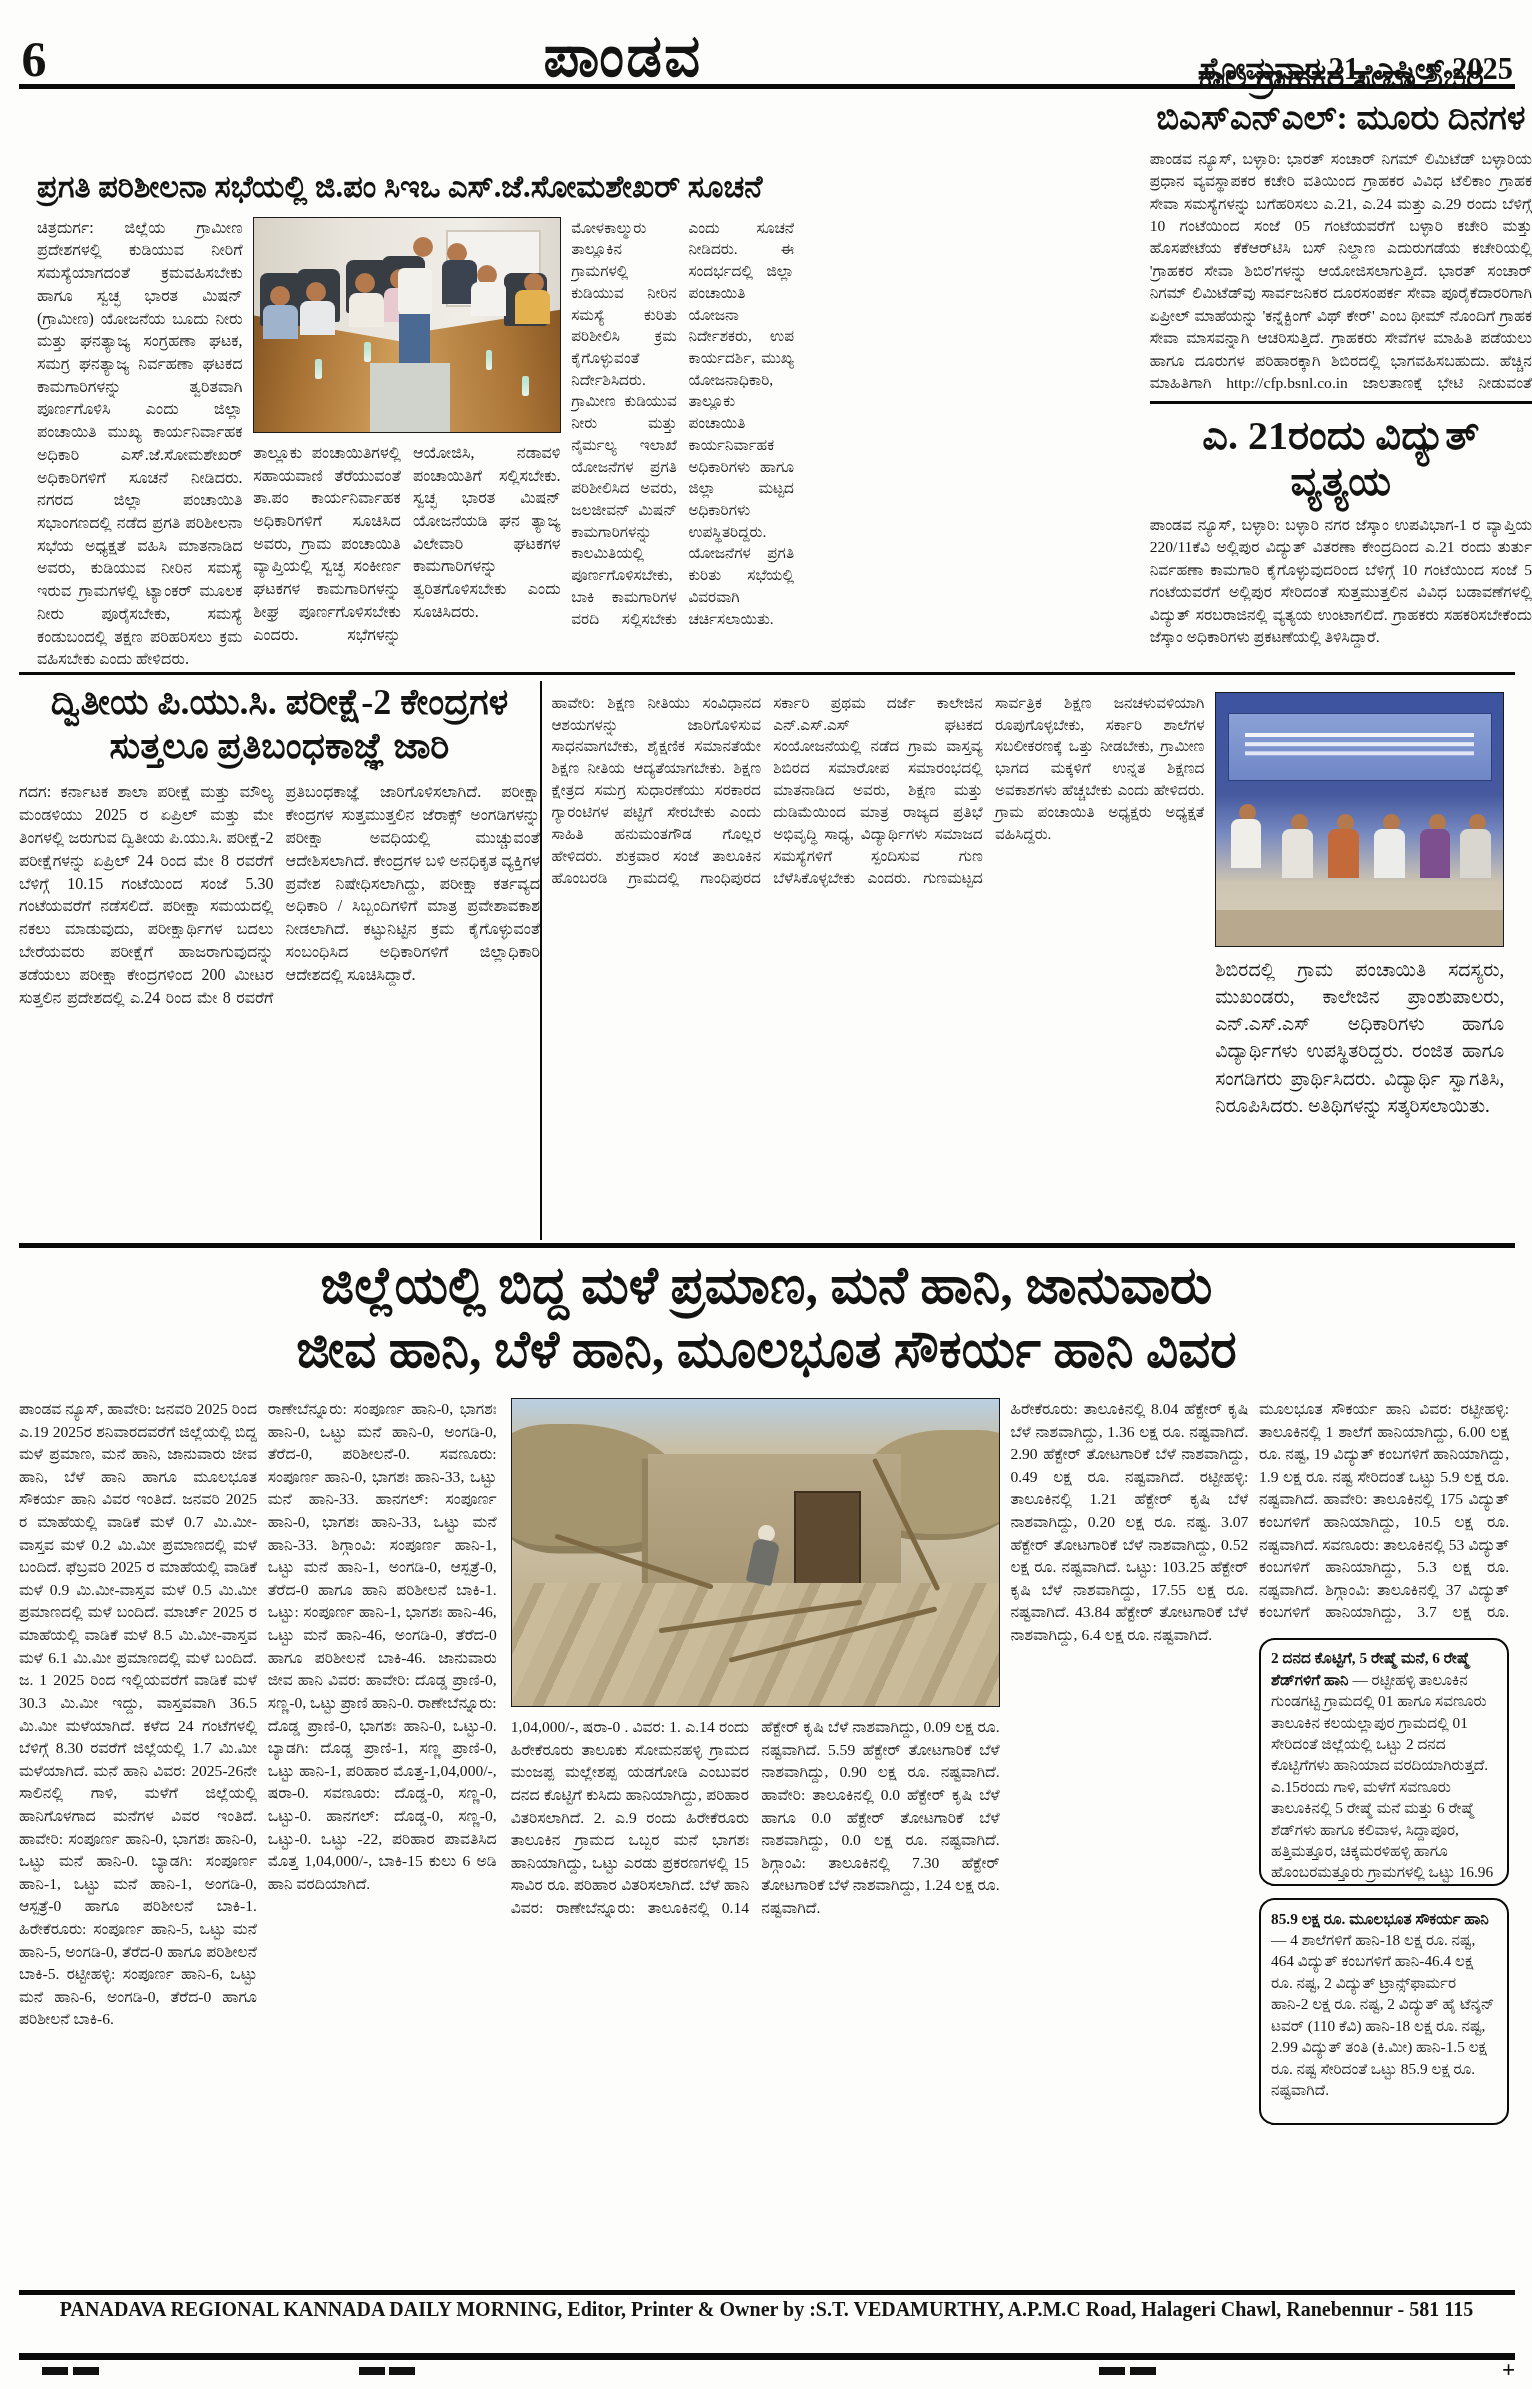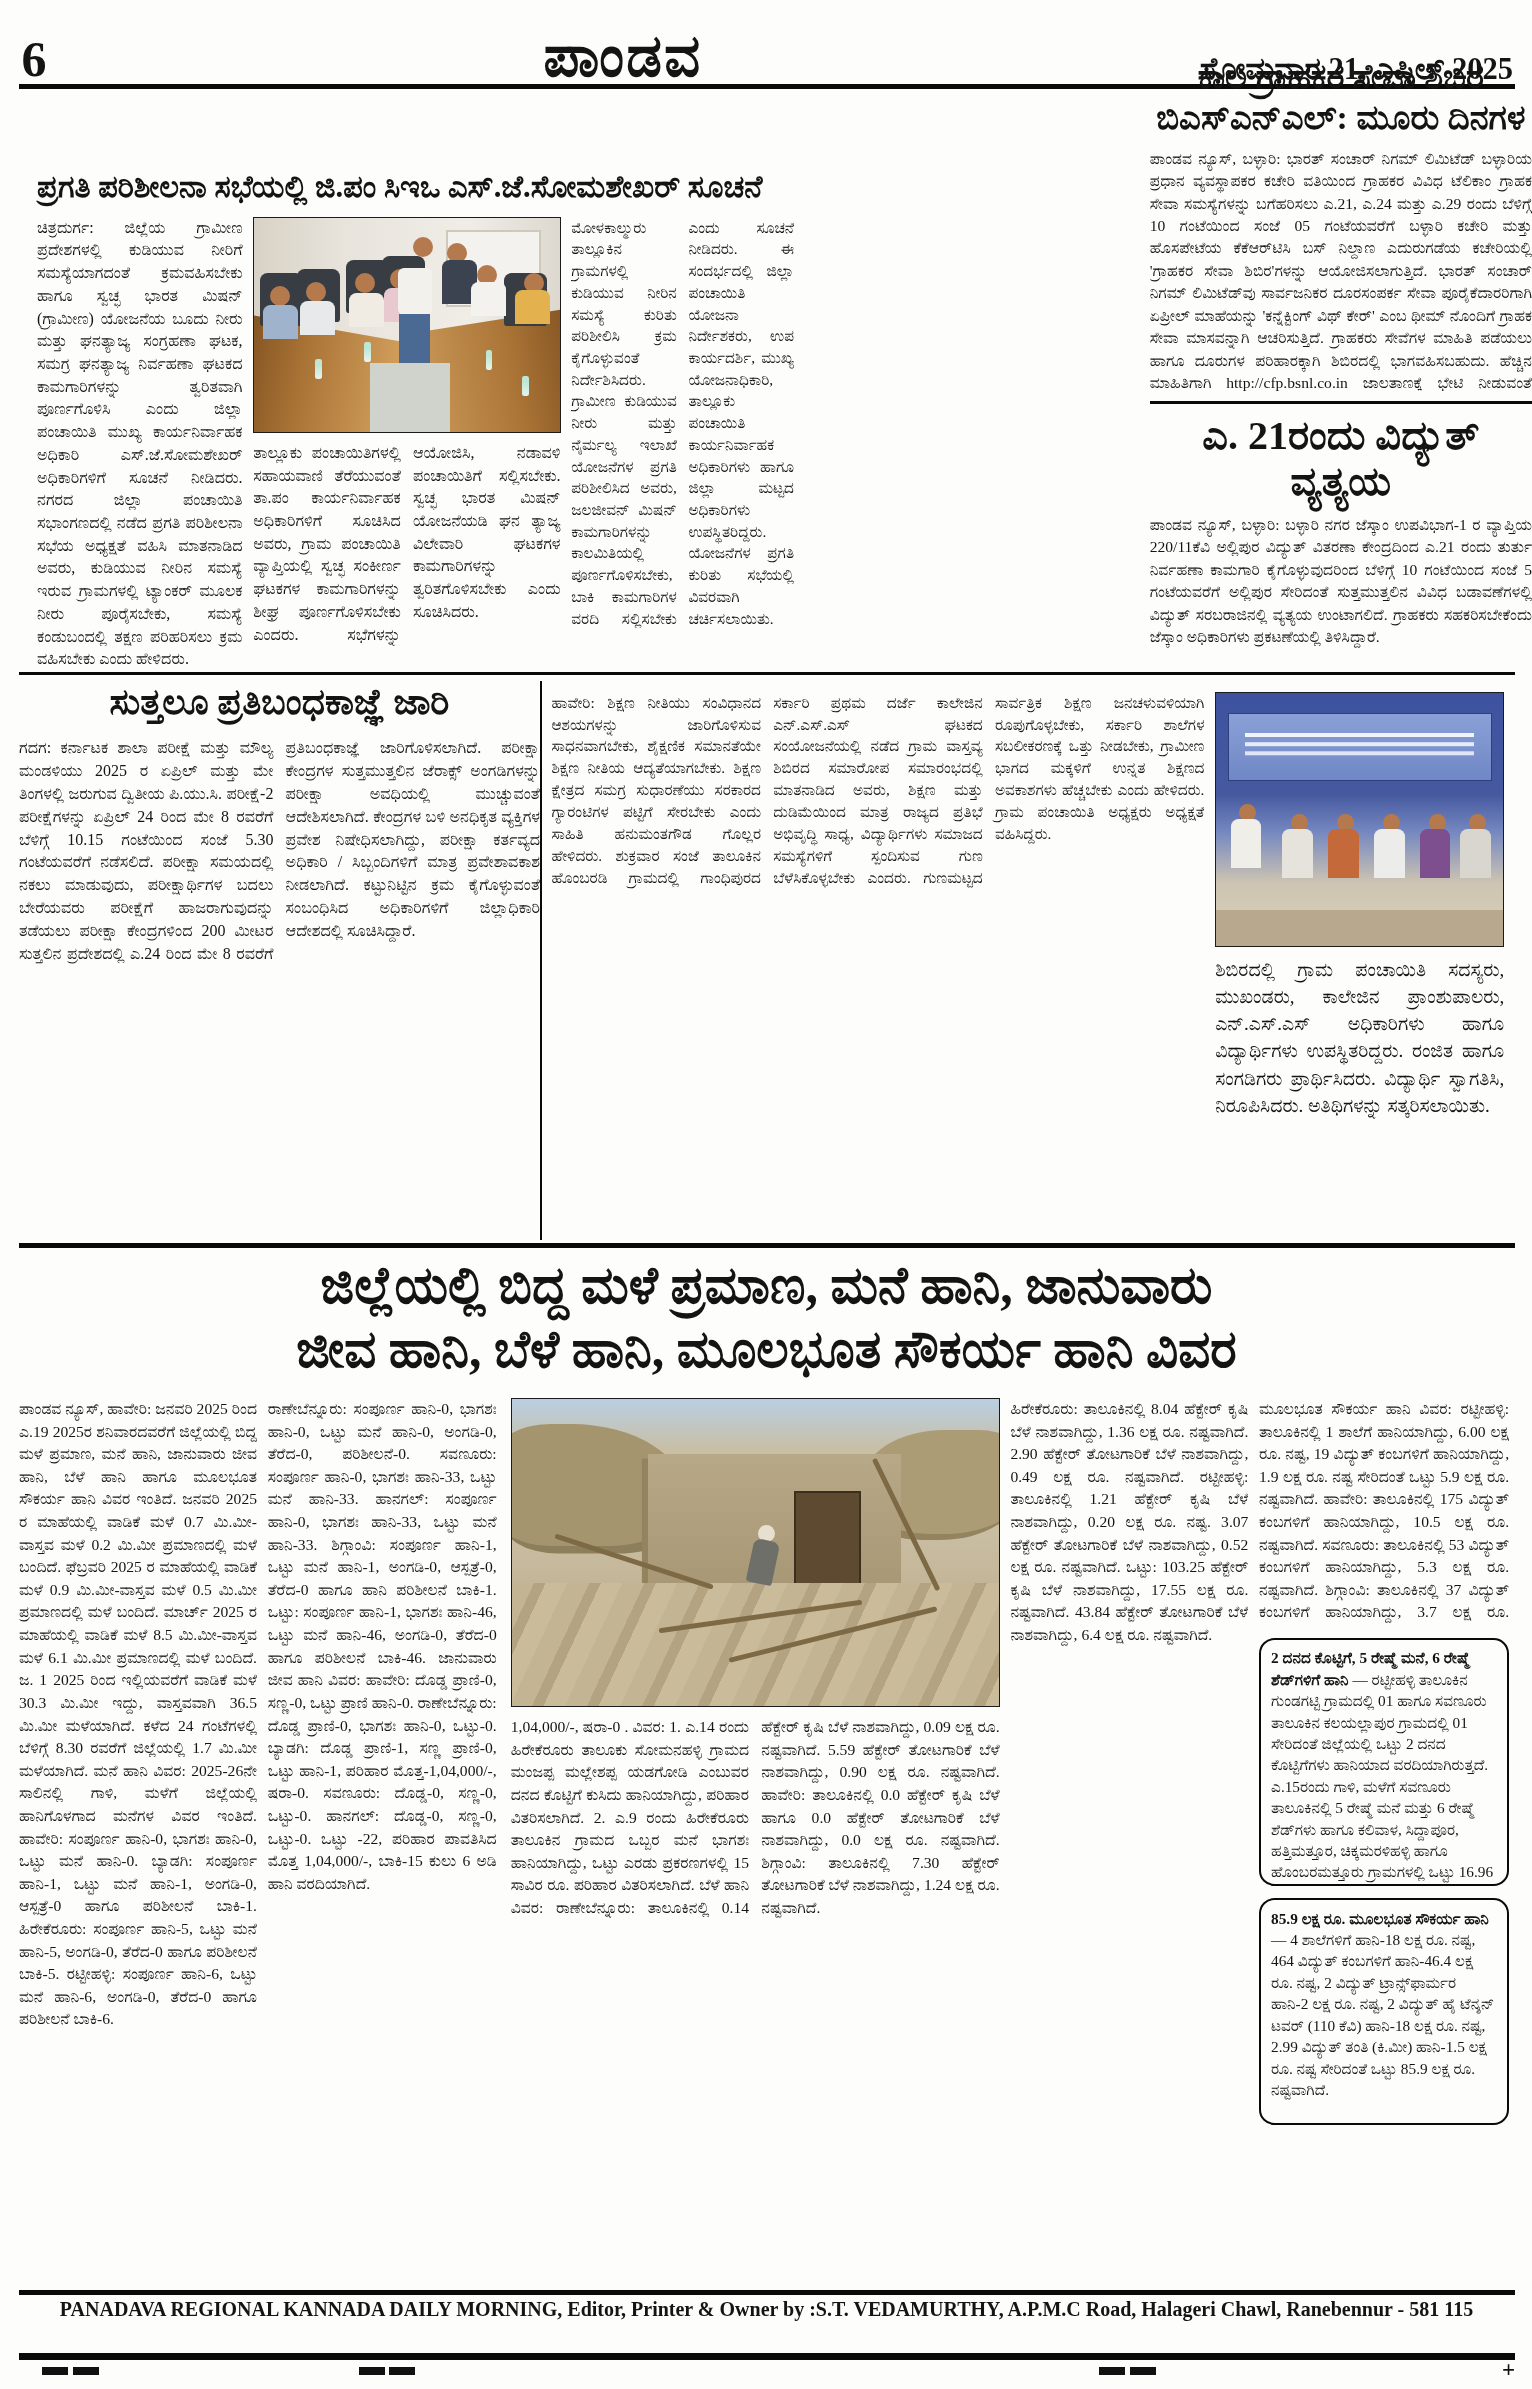--- a/index.html
+++ b/index.html
@@ -180,20 +180,21 @@
       <div>
         <div class="rail-head2">ಎ. 21ರಂದು ವಿದ್ಯುತ್ ವ್ಯತ್ಯಯ</div>
         <div class="rail-body jtext" style="height:157px;">ಪಾಂಡವ ನ್ಯೂಸ್, ಬಳ್ಳಾರಿ: ಬಳ್ಳಾರಿ ನಗರ ಜೆಸ್ಕಾಂ ಉಪವಿಭಾಗ-1 ರ ವ್ಯಾಪ್ತಿಯ 220/11ಕೆವಿ ಅಲ್ಲಿಪುರ ವಿದ್ಯುತ್ ವಿತರಣಾ ಕೇಂದ್ರದಿಂದ ಎ.21 ರಂದು ತುರ್ತು ನಿರ್ವಹಣಾ ಕಾಮಗಾರಿ ಕೈಗೊಳ್ಳುವುದರಿಂದ ಬೆಳಿಗ್ಗೆ 10 ಗಂಟೆಯಿಂದ ಸಂಜೆ 5 ಗಂಟೆಯವರೆಗೆ ಅಲ್ಲಿಪುರ ಸೇರಿದಂತೆ ಸುತ್ತಮುತ್ತಲಿನ ವಿವಿಧ ಬಡಾವಣೆಗಳಲ್ಲಿ ವಿದ್ಯುತ್ ಸರಬರಾಜಿನಲ್ಲಿ ವ್ಯತ್ಯಯ ಉಂಟಾಗಲಿದೆ. ಗ್ರಾಹಕರು ಸಹಕರಿಸಬೇಕೆಂದು ಜೆಸ್ಕಾಂ ಅಧಿಕಾರಿಗಳು ಪ್ರಕಟಣೆಯಲ್ಲಿ ತಿಳಿಸಿದ್ದಾರೆ.</div>
       </div>
     </div>
   </div>
   <div class="rule" style="top:672px;height:3.1px;"></div>
 
   <div class="sec-mid">
     <div class="puc">
+      <div class="puc-h">ದ್ವಿತೀಯ ಪಿ.ಯು.ಸಿ. ಪರೀಕ್ಷೆ-2 ಕೇಂದ್ರಗಳ</div>
       <div class="puc-h">ಸುತ್ತಲೂ ಪ್ರತಿಬಂಧಕಾಜ್ಞೆ ಜಾರಿ</div>
       <div class="puc-cols jtext">
         <span>ಗದಗ: ಕರ್ನಾಟಕ ಶಾಲಾ ಪರೀಕ್ಷೆ ಮತ್ತು ಮೌಲ್ಯ ಮಂಡಳಿಯು 2025 ರ ಏಪ್ರಿಲ್ ಮತ್ತು ಮೇ ತಿಂಗಳಲ್ಲಿ ಜರುಗುವ ದ್ವಿತೀಯ ಪಿ.ಯು.ಸಿ. ಪರೀಕ್ಷೆ-2 ಪರೀಕ್ಷೆಗಳನ್ನು ಏಪ್ರಿಲ್ 24 ರಿಂದ ಮೇ 8 ರವರೆಗೆ ಬೆಳಿಗ್ಗೆ 10.15 ಗಂಟೆಯಿಂದ ಸಂಜೆ 5.30 ಗಂಟೆಯವರೆಗೆ ನಡೆಸಲಿದೆ. ಪರೀಕ್ಷಾ ಸಮಯದಲ್ಲಿ ನಕಲು ಮಾಡುವುದು, ಪರೀಕ್ಷಾರ್ಥಿಗಳ ಬದಲು ಬೇರೆಯವರು ಪರೀಕ್ಷೆಗೆ ಹಾಜರಾಗುವುದನ್ನು ತಡೆಯಲು ಪರೀಕ್ಷಾ ಕೇಂದ್ರಗಳಿಂದ 200 ಮೀಟರ ಸುತ್ತಲಿನ ಪ್ರದೇಶದಲ್ಲಿ ಎ.24 ರಿಂದ ಮೇ 8 ರವರೆಗೆ ಪ್ರತಿಬಂಧಕಾಜ್ಞೆ ಜಾರಿಗೊಳಿಸಲಾಗಿದೆ.</span>
         <span> </span>
         <span>ಪರೀಕ್ಷಾ ಕೇಂದ್ರಗಳ ಸುತ್ತಮುತ್ತಲಿನ ಜೆರಾಕ್ಸ್ ಅಂಗಡಿಗಳನ್ನು ಪರೀಕ್ಷಾ ಅವಧಿಯಲ್ಲಿ ಮುಚ್ಚುವಂತೆ ಆದೇಶಿಸಲಾಗಿದೆ. ಕೇಂದ್ರಗಳ ಬಳಿ ಅನಧಿಕೃತ ವ್ಯಕ್ತಿಗಳ ಪ್ರವೇಶ ನಿಷೇಧಿಸಲಾಗಿದ್ದು, ಪರೀಕ್ಷಾ ಕರ್ತವ್ಯದ ಅಧಿಕಾರಿ / ಸಿಬ್ಬಂದಿಗಳಿಗೆ ಮಾತ್ರ ಪ್ರವೇಶಾವಕಾಶ ನೀಡಲಾಗಿದೆ. ಕಟ್ಟುನಿಟ್ಟಿನ ಕ್ರಮ ಕೈಗೊಳ್ಳುವಂತೆ ಸಂಬಂಧಿಸಿದ ಅಧಿಕಾರಿಗಳಿಗೆ ಜಿಲ್ಲಾಧಿಕಾರಿ ಆದೇಶದಲ್ಲಿ ಸೂಚಿಸಿದ್ದಾರೆ.</span>
       </div>
     </div>
     <div class="vline"></div>
     <div class="edu">
       <div class="edu-row">

